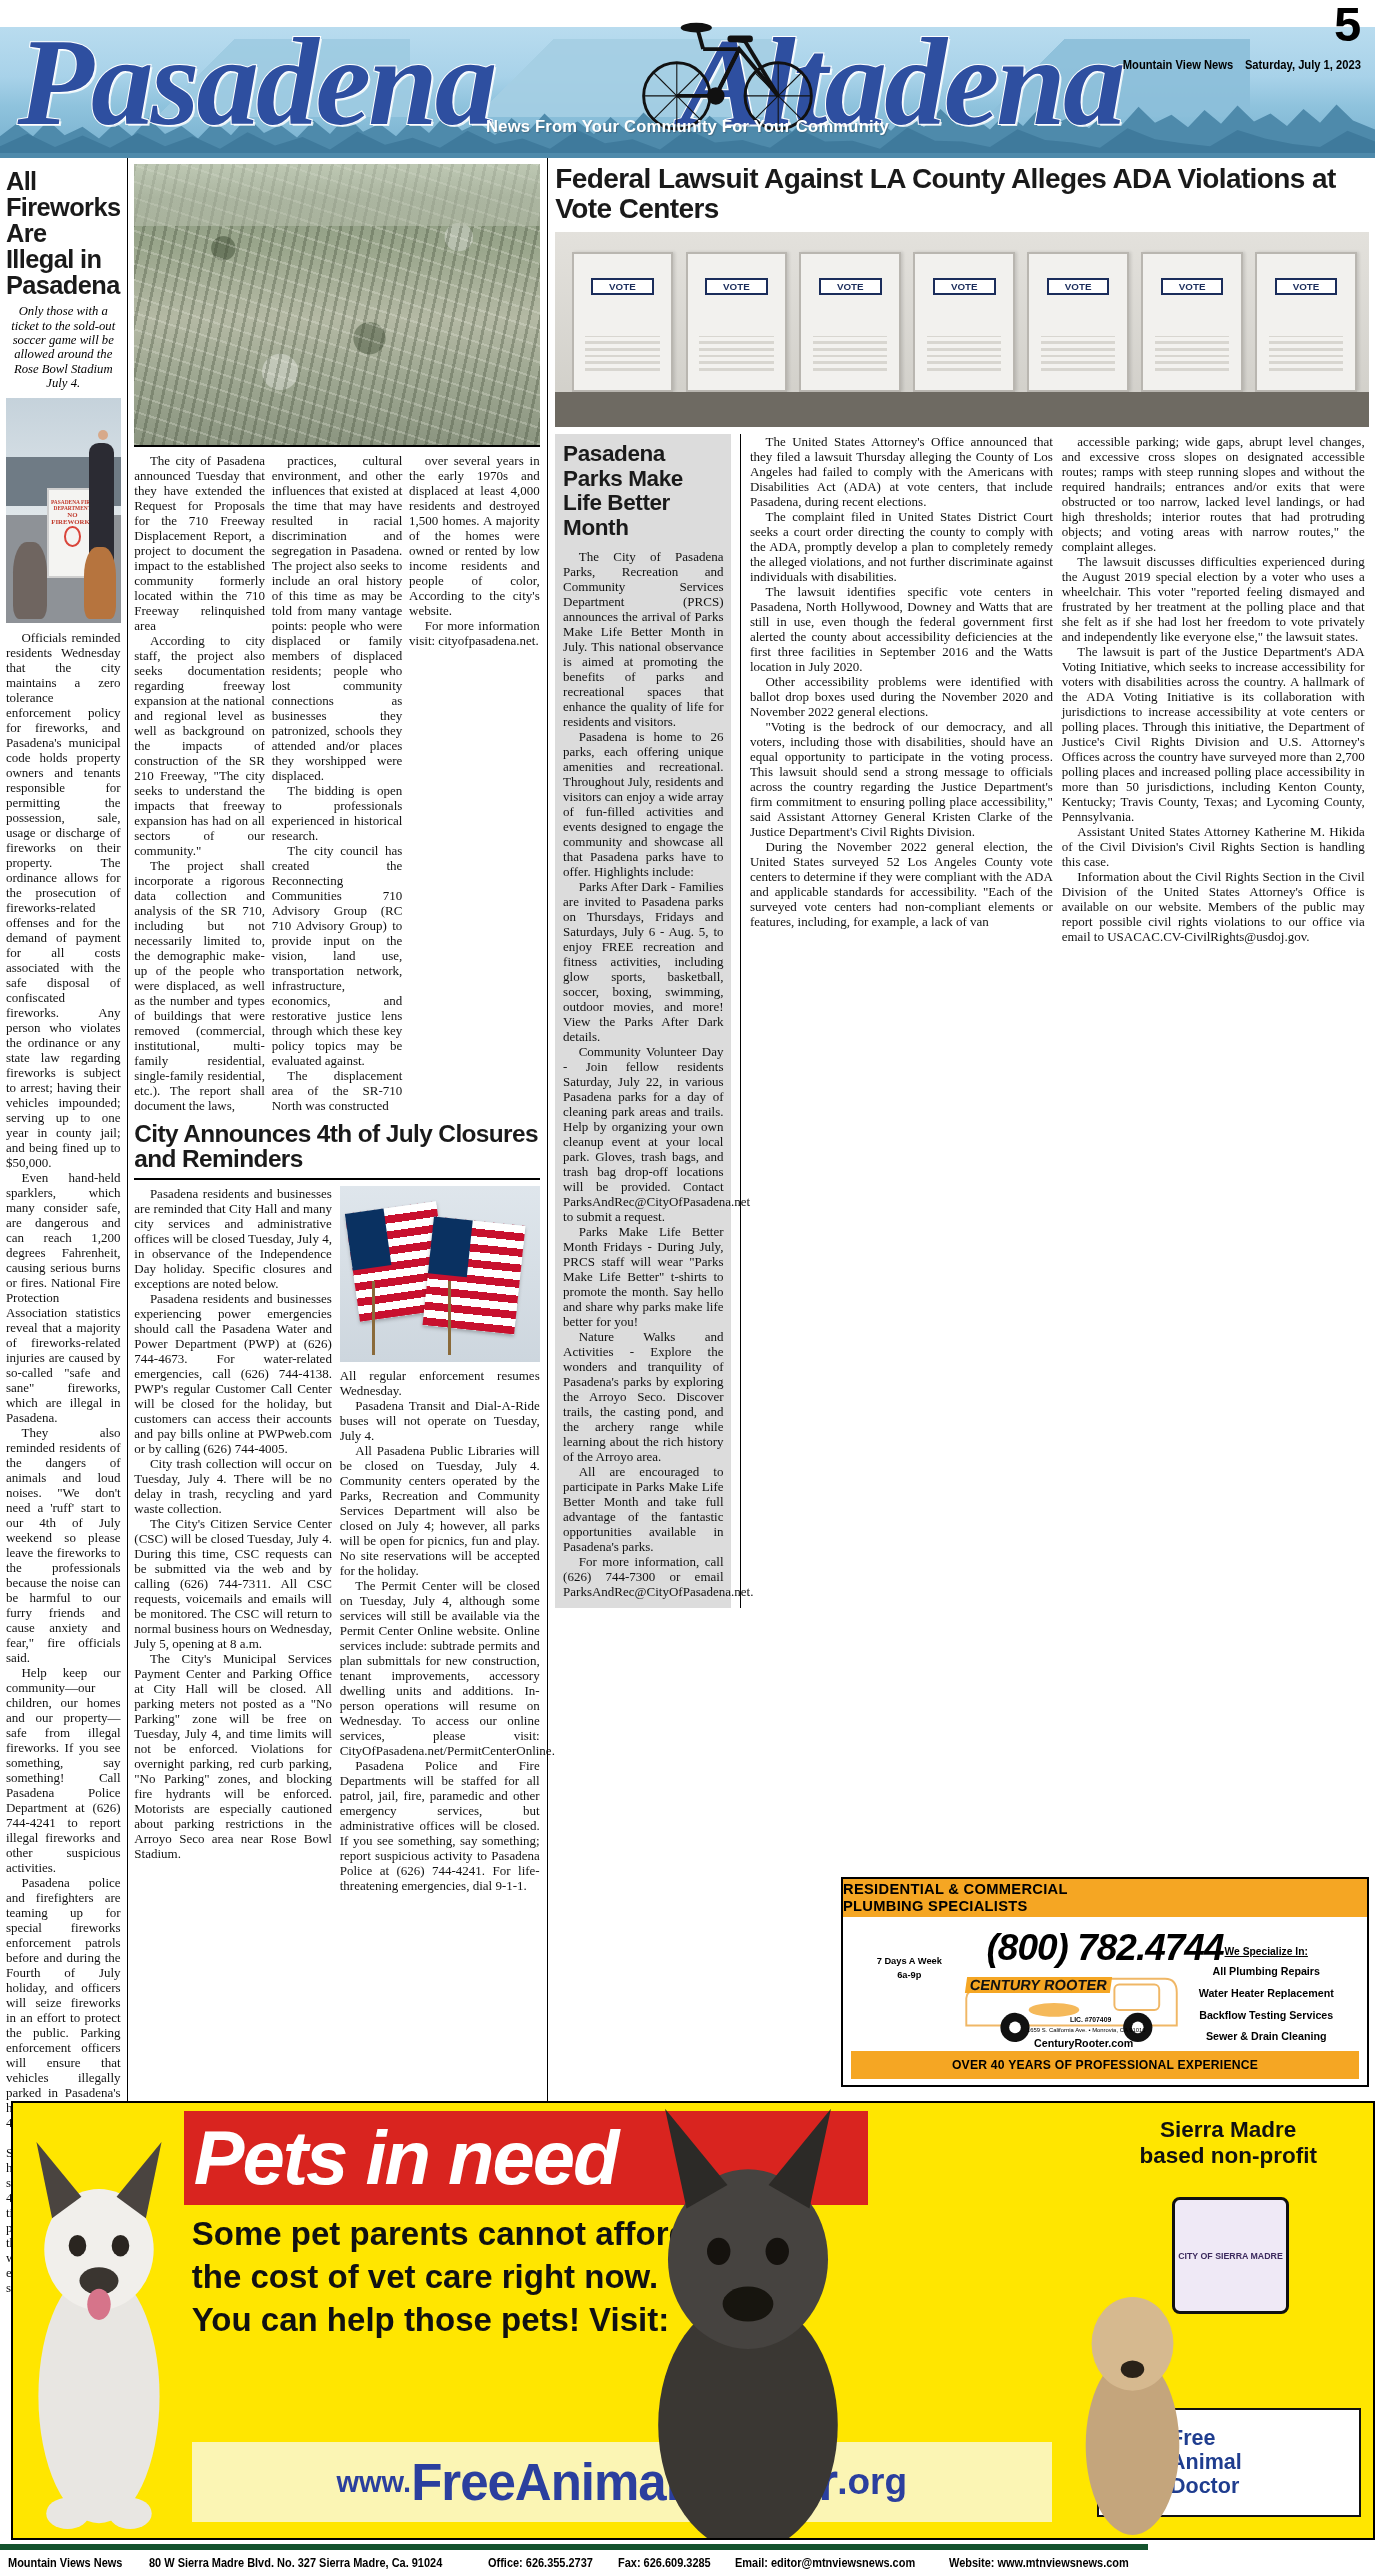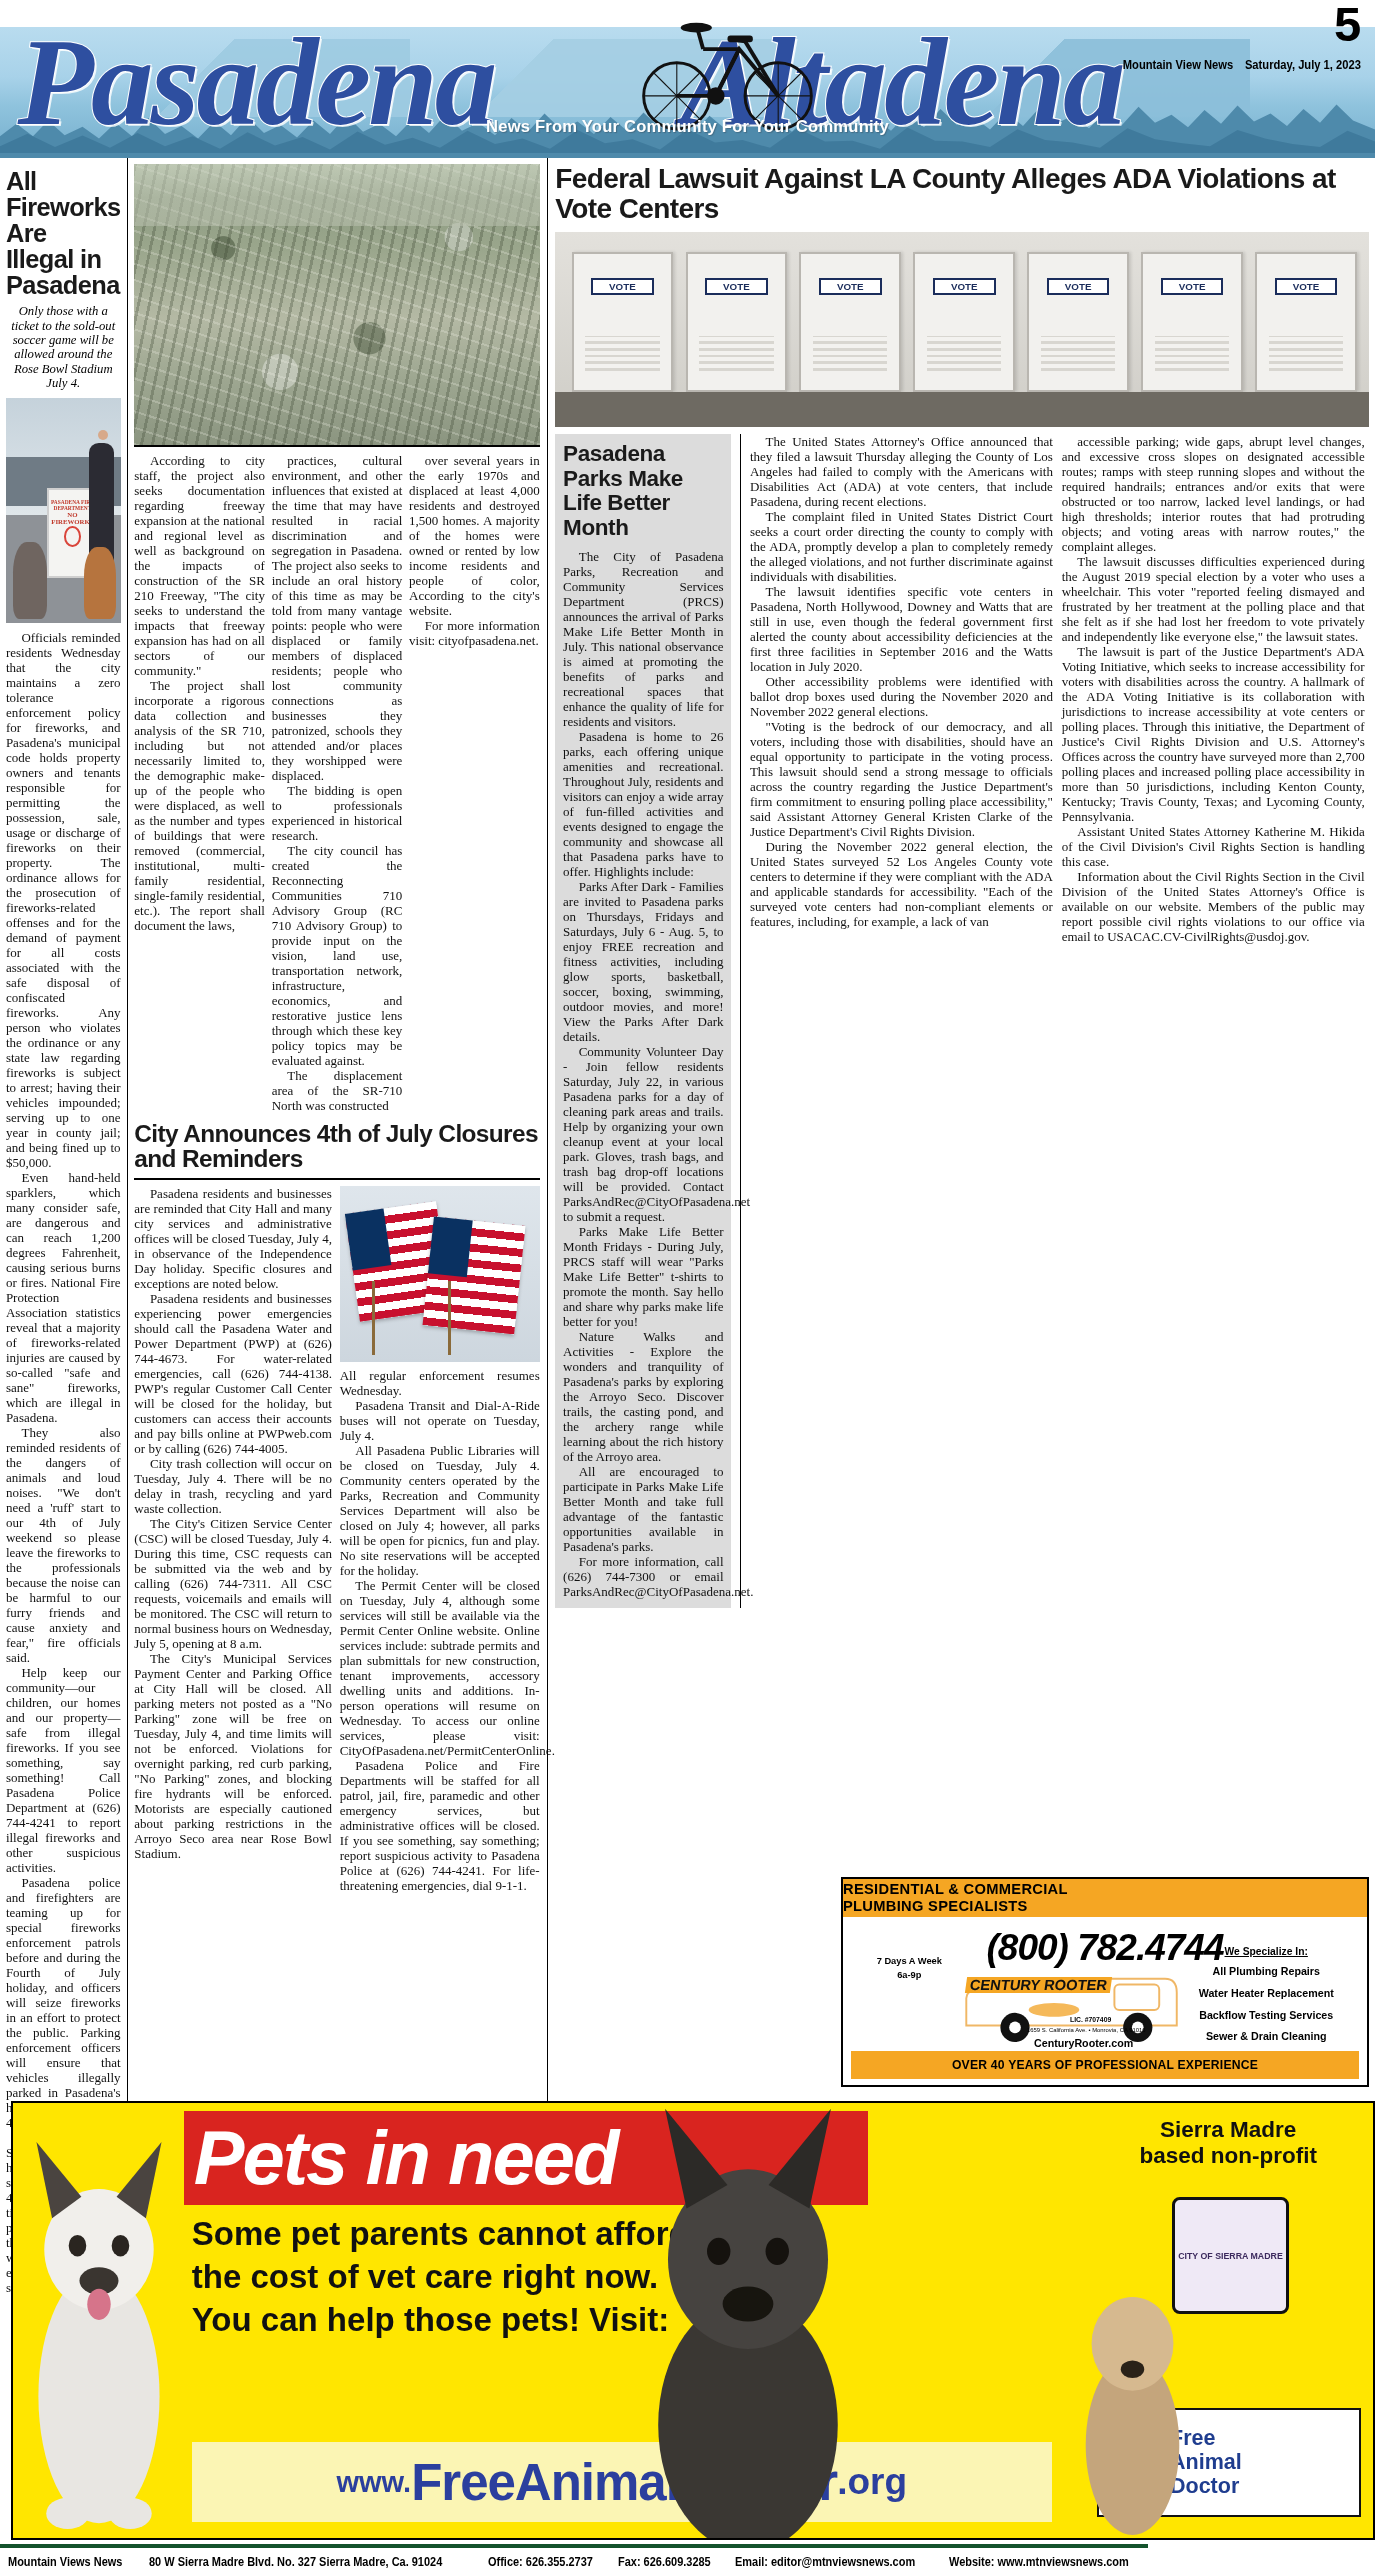--- a/index.html
+++ b/index.html
@@ -329,21 +329,21 @@
   .pets-fad .heart { width:57px; height:57px; position:relative; flex:0 0 57px; margin-right:7.8px;}
   .pets-fad .txt {
     font-family:"Liberation Sans",sans-serif; font-weight:700; font-size:21.5px;
     line-height:1.12; color:#1f3d8f;
   }
   .dogsil { position:absolute; inset:0; }
 
   
   #footer {
     position:absolute; left:0; top:2544px; width:1148px; height:32px;
-    border-top:4px solid #14532d; background:#fff;
+    border-top:6px solid #14532d; background:#fff;
     display:flex; align-items:center;
     font-family:"Liberation Sans", sans-serif; font-size:12.2px; font-weight:700;
     white-space:nowrap; overflow:hidden;
     transform-origin:left center;
   }
   #footer .fi { margin-right:13.7px; transform:scaleX(.9); transform-origin:left center;}
   #footer .first { margin-left:7.8px; }
 </style>
 </head>
 <body>
@@ -431,20 +431,21 @@
         <p>Rose Bowl Stadium will be hosting a sold-out soccer game on July 4 at 7:30 p.m. Only ticket holders will be permitted to park in the area, and parking will be strictly enforced around the stadium.</p>
       </div>
     </div>
 
     <div id="midcol">
       <div class="photo ph-aerial"></div>
       <div style="height:2px;background:#000;margin-bottom:5.9px;"></div>
 
       <div style="display:flex; gap:6.8px;">
         <div class="col-text" style="width:131px;">
+          <p>The city of Pasadena announced Tuesday that they have extended the Request for Proposals for the 710 Freeway Displacement Report, a project to document the impact to the established community formerly located within the 710 Freeway relinquished area</p>
           <p>According to city staff, the project also seeks documentation regarding freeway expansion at the national and regional level as well as background on the impacts of construction of the SR 210 Freeway, "The city seeks to understand the impacts that freeway expansion has had on all sectors of our community."</p>
           <p>The project shall incorporate a rigorous data collection and analysis of the SR 710, including but not necessarily limited to, the demographic make-up of the people who were displaced, as well as the number and types of buildings that were removed (commercial, institutional, multi-family residential, single-family residential, etc.). The report shall document the laws,</p>
         </div>
         <div class="col-text" style="width:131px;">
           <p>practices, cultural environment, and other influences that existed at the time that may have resulted in racial discrimination and segregation in Pasadena. The project also seeks to include an oral history of this time as may be told from many vantage points: people who were displaced or family members of displaced residents; people who lost community connections as businesses they patronized, schools they attended and/or places they worshipped were displaced.</p>
           <p>The bidding is open to professionals experienced in historical research.</p>
           <p>The city council has created the Reconnecting Communities 710 Advisory Group (RC 710 Advisory Group) to provide input on the vision, land use, transportation network, infrastructure, economics, and restorative justice lens through which these key policy topics may be evaluated against.</p>
           <p>The displacement area of the SR-710 North was constructed</p>
         </div>
         <div class="col-text" style="width:131px;">

